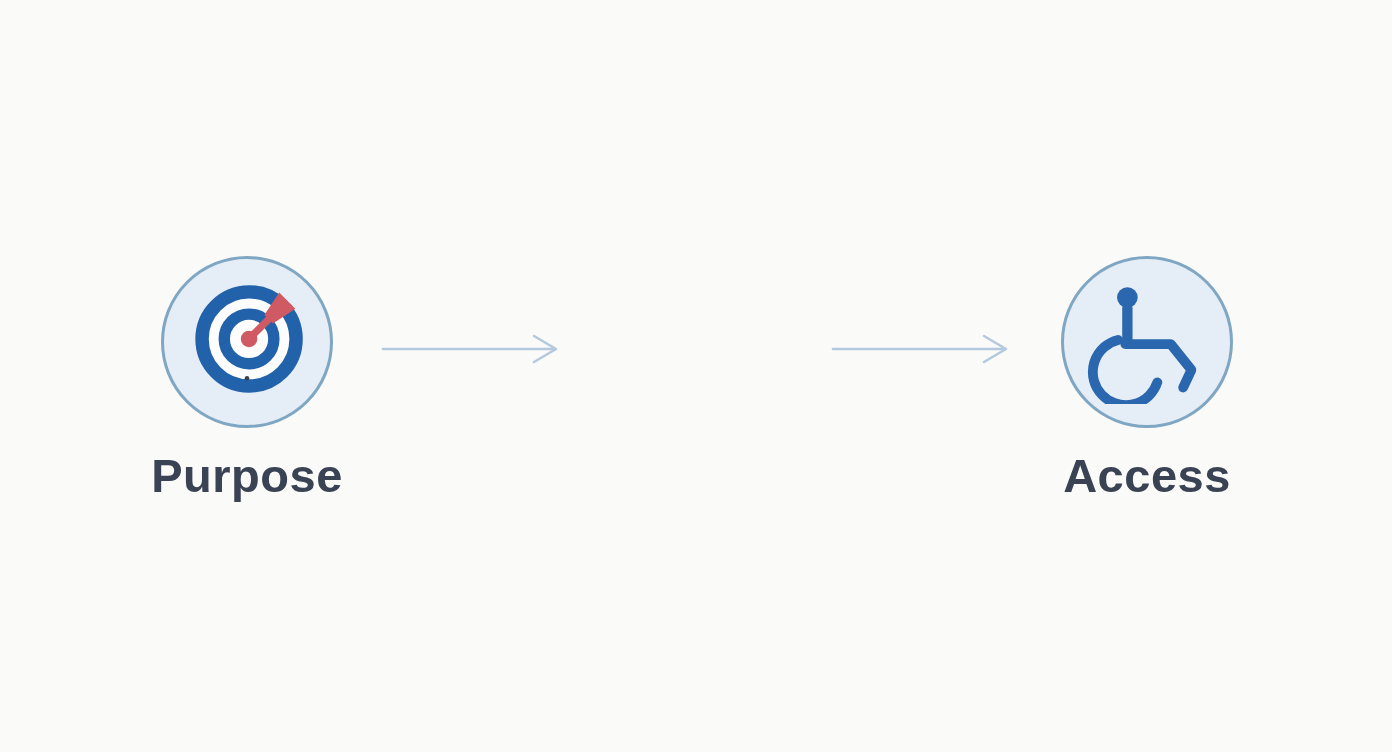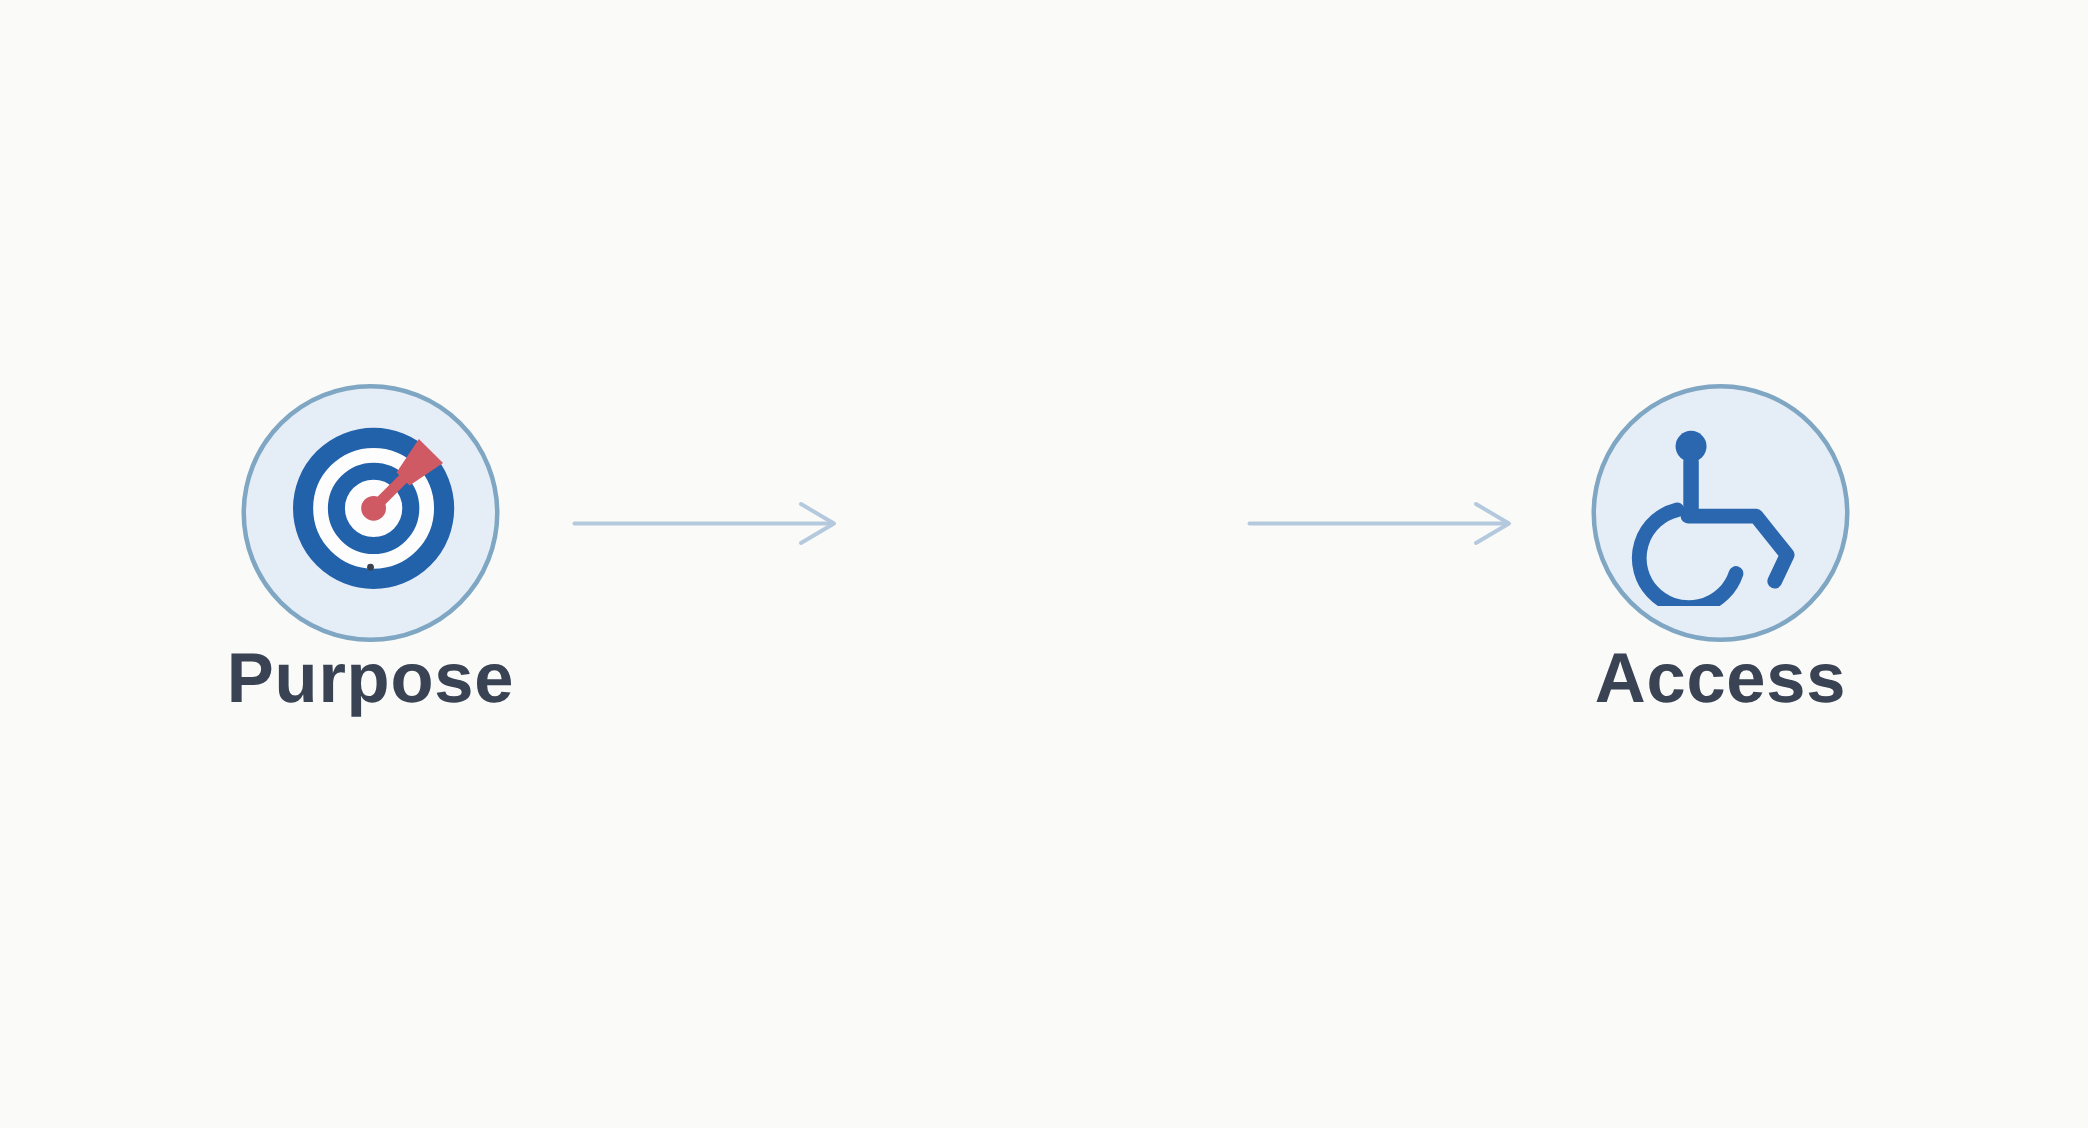--- a/index.html
+++ b/index.html
@@ -36,20 +36,21 @@
     display: flex;
     align-items: center;
     justify-content: center;
   }
   .badge svg {
     width: 124px;
     height: 124px;
     display: block;
   }
   .step-label {
+    margin-top: 24px;
     font-size: 47px;
     font-weight: 700;
     color: #394354;
     letter-spacing: 0.5px;
     line-height: 1;
   }
   .arrow {
     position: absolute;
     top: 332px;
     width: 182px;

